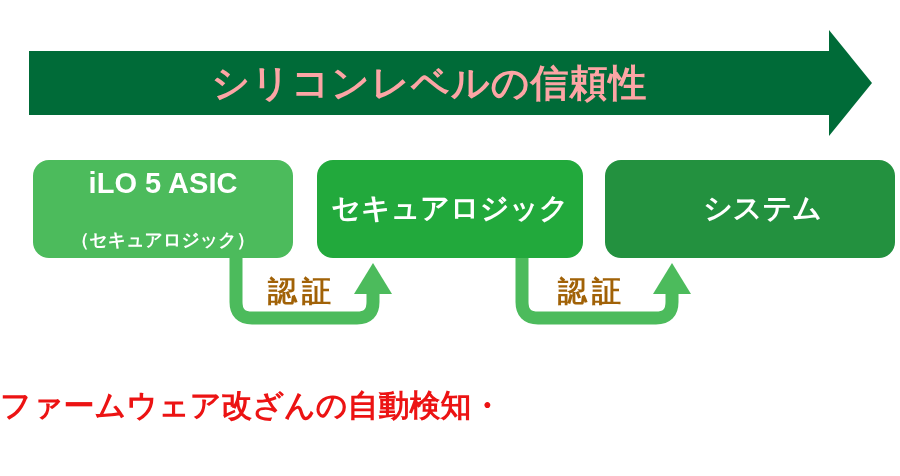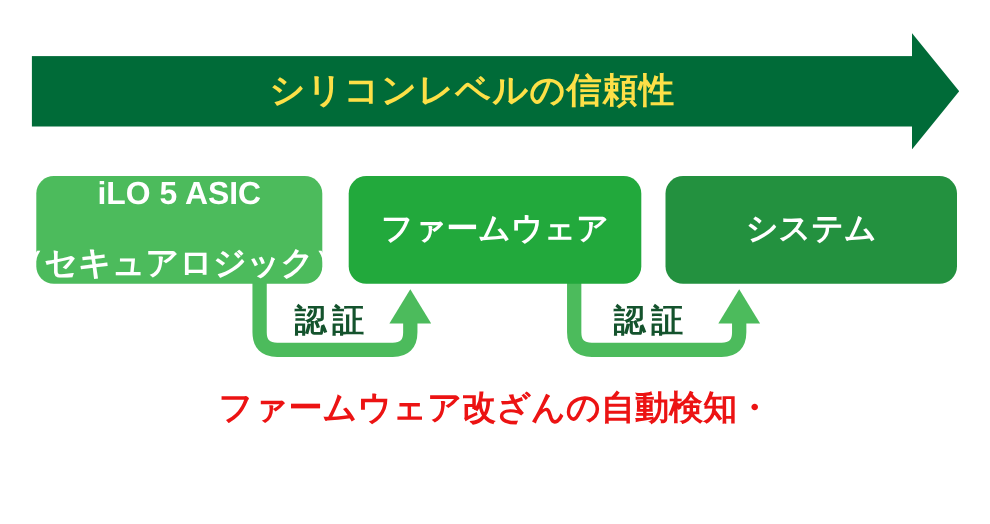--- a/index.html
+++ b/index.html
@@ -15,50 +15,50 @@
     position:absolute;left:29px;top:51px;width:801px;height:64px;
     background:#006B38;
     display:flex;align-items:center;justify-content:center;
   }
   .banner-head{
     position:absolute;left:829px;top:30px;width:43px;height:106px;
     background:#006B38;
     clip-path:polygon(0 0,100% 50%,0 100%);
   }
   .banner-title{
-    color:#fde047;font-size:32px;font-weight:800;letter-spacing:1px;
+    color:#fca5a5;font-size:38px;font-weight:800;letter-spacing:1px;
     white-space:nowrap;
   }
   
   .node{
     position:absolute;top:160px;height:98px;border-radius:16px;
     display:flex;flex-direction:column;align-items:center;justify-content:center;
     color:#ffffff;font-weight:800;text-align:center;line-height:1.22;
     z-index:2;
   }
   .node .line1{font-size:29px;white-space:nowrap;}
-  .node .line2{font-size:30px;white-space:nowrap;}
+  .node .line2{font-size:18px;white-space:nowrap;}
   .node-1{left:33px;width:260px;background:#4CBB5C;gap:28px;}
   .node-2{left:317px;width:266px;background:#22A93C;}
-  .node-3{left:605px;width:265px;background:#23913F;}
+  .node-3{left:605px;width:265px;background:#23913F;padding-left:25px;}
   
   .connector-layer{
     position:absolute;left:0;top:0;width:900px;height:476px;z-index:1;
   }
   .auth-label{
     position:absolute;top:272px;
-    color:#14532d;font-size:29px;font-weight:800;letter-spacing:5px;
+    color:#a16207;font-size:29px;font-weight:800;letter-spacing:5px;
     white-space:nowrap;z-index:3;
   }
   .auth-label-1{left:268px;}
   .auth-label-2{left:558px;}
   
   .footnote{
-    position:absolute;left:0;top:349px;width:900px;
-    text-align:center;color:#EC1313;font-size:31px;font-weight:800;
+    position:absolute;left:0;top:384px;width:900px;
+    text-align:left;color:#EC1313;font-size:31px;font-weight:800;
     line-height:44px;z-index:2;
   }
 </style>
 </head>
 <body>
 
 <div class="canvas">
 
   <div class="banner-body">
     <span class="banner-title">シリコンレベルの信頼性</span>
@@ -74,21 +74,21 @@
       <path d="M522,250 L522,302 Q522,318 538,318 L656,318 Q672,318 672,302 L672,290" fill="none" stroke="#4CBB5C" stroke-width="13"></path>
       <polygon points="672,263 691,294 653,294" fill="#4CBB5C"></polygon>
     </g>
   </svg>
 
   <div class="node node-1">
     <span class="line1">iLO 5 ASIC</span>
     <span class="line2">（セキュアロジック）</span>
   </div>
   <div class="node node-2">
-    <span class="line1">ファームウェア</span>
+    <span class="line1">セキュアロジック</span>
   </div>
   <div class="node node-3">
     <span class="line1">システム</span>
   </div>
 
   <div class="auth-label auth-label-1">認証</div>
   <div class="auth-label auth-label-2">認証</div>
 
   <div class="footnote">
     <div>ファームウェア改ざんの自動検知・</div>

